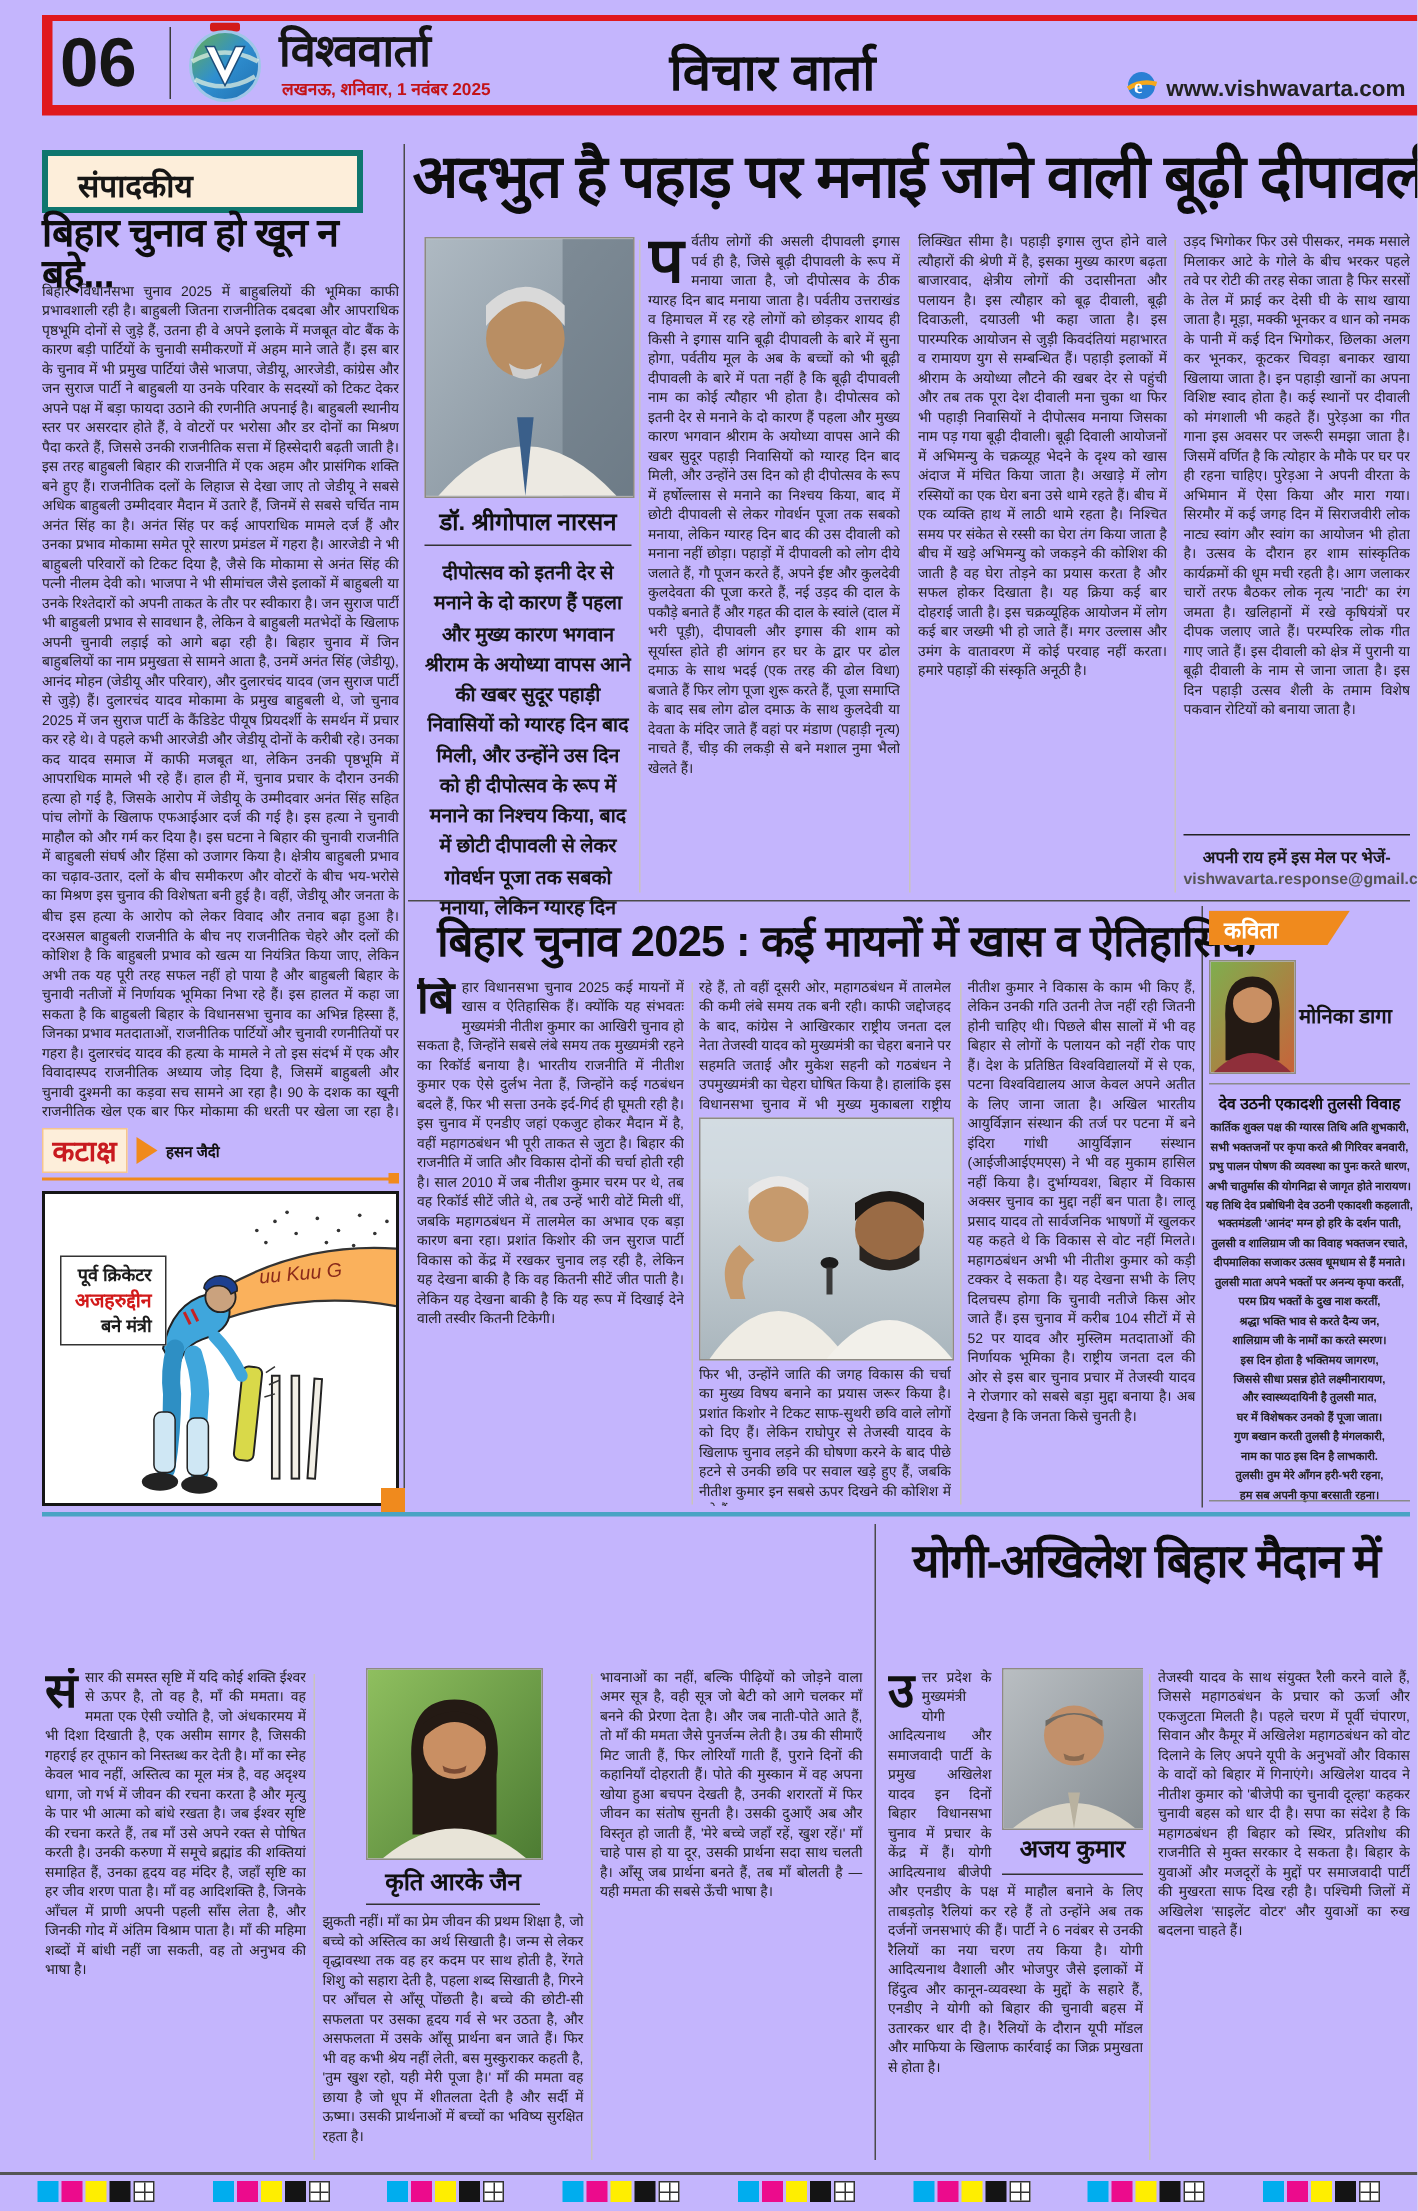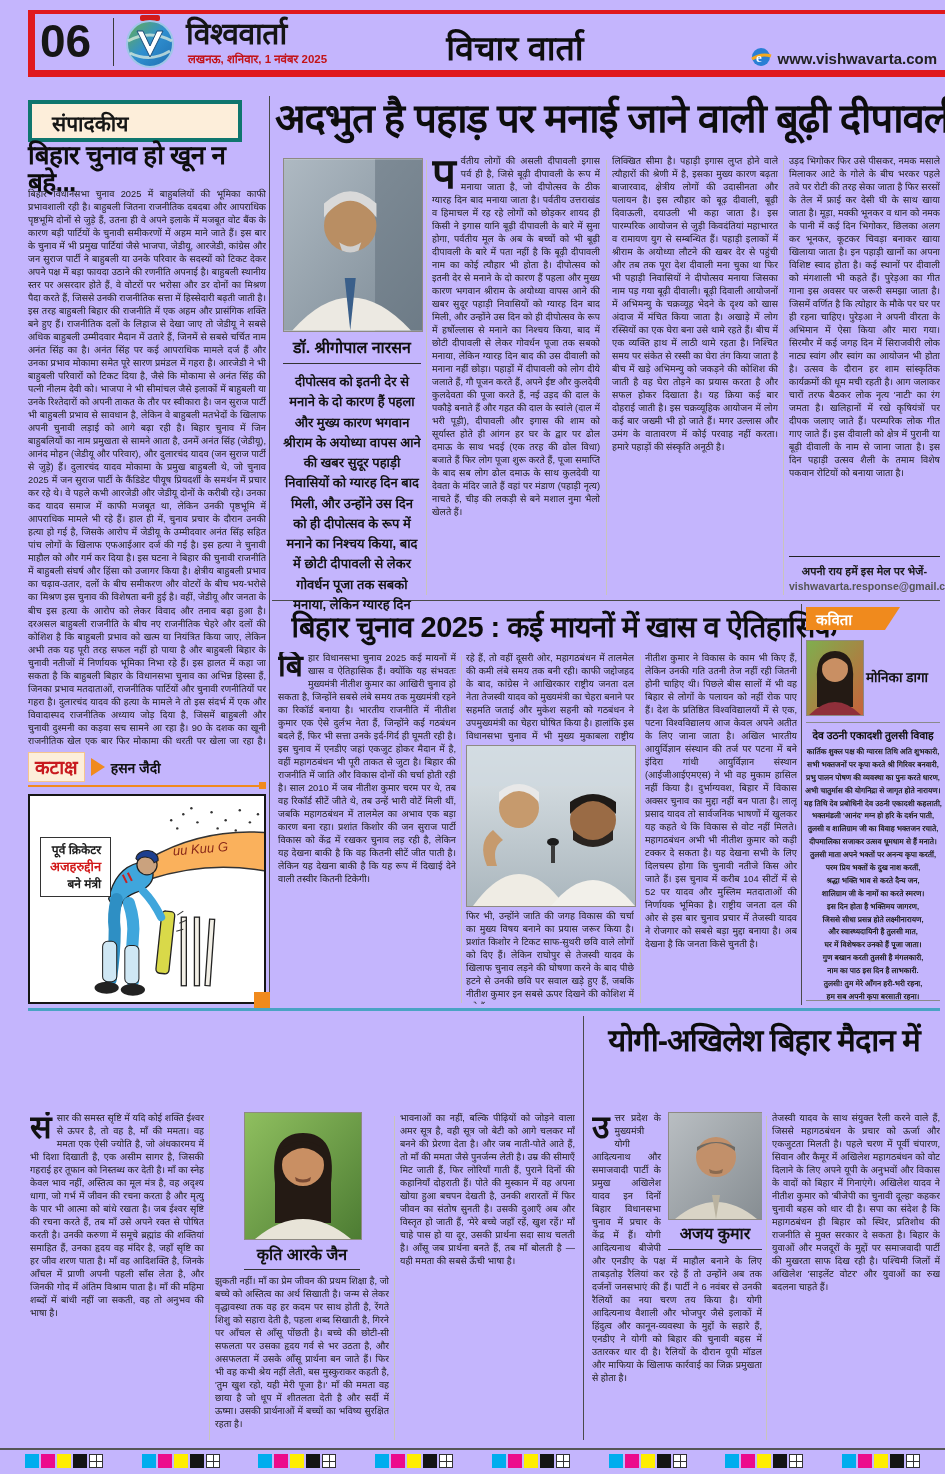--- a/index.html
+++ b/index.html
@@ -39,21 +39,21 @@
   .ed-label-accent{width:10px;background:#f08a1d;}
   .ed-label-text{font-size:21px;font-weight:800;padding:4px 0 0 10px;color:#161616;}
   .ed-headline{left:28px;top:142px;width:238px;font-size:26px;line-height:1.05;}
   .ed-body{left:28px;top:188px;width:238px;height:558px;}
 
   
   .kataksh{left:28px;top:752px;width:238px;height:252px;}
   .kt-head{display:flex;align-items:center;gap:6px;}
   .kt-label{font-size:19px;font-weight:800;color:#c81a1f;background:#fdeeda;padding:1px 6px;border:1px solid #f6c58d;}
   .kt-arrow{width:0;height:0;border-left:14px solid #f08a1d;border-top:9px solid transparent;border-bottom:9px solid transparent;}
-  .kt-author{font-size:14px;font-weight:700;color:#111;}
+  .kt-author{font-size:10px;font-weight:700;color:#111;}
   .kt-rule{height:2px;background:#f08a1d;margin-top:3px;position:relative;}
   .kt-rule::after{content:"";position:absolute;right:0;top:-3px;width:7px;height:7px;background:#f08a1d;}
   .cartoon-box{margin-top:7px;height:206px;border:2.5px solid #161616;background:#fff;position:relative;}
   .cartoon-sign{position:absolute;left:10px;top:41px;border:1.5px solid #333;background:#fff;padding:4px 9px;line-height:1.35;text-align:right;}
   .cartoon-sign .l1,.cartoon-sign .l3{font-size:12px;font-weight:800;color:#1c1c1c;}
   .cartoon-sign .l2{font-size:13px;font-weight:800;color:#d21a1a;}
   .kt-corner{position:absolute;right:-6px;bottom:-6px;width:16px;height:16px;background:#f08a1d;}
 
   
   .lead-headline{left:275px;top:98px;width:665px;text-align:center;font-size:40px;line-height:1.02;letter-spacing:-1px;white-space:nowrap;}

